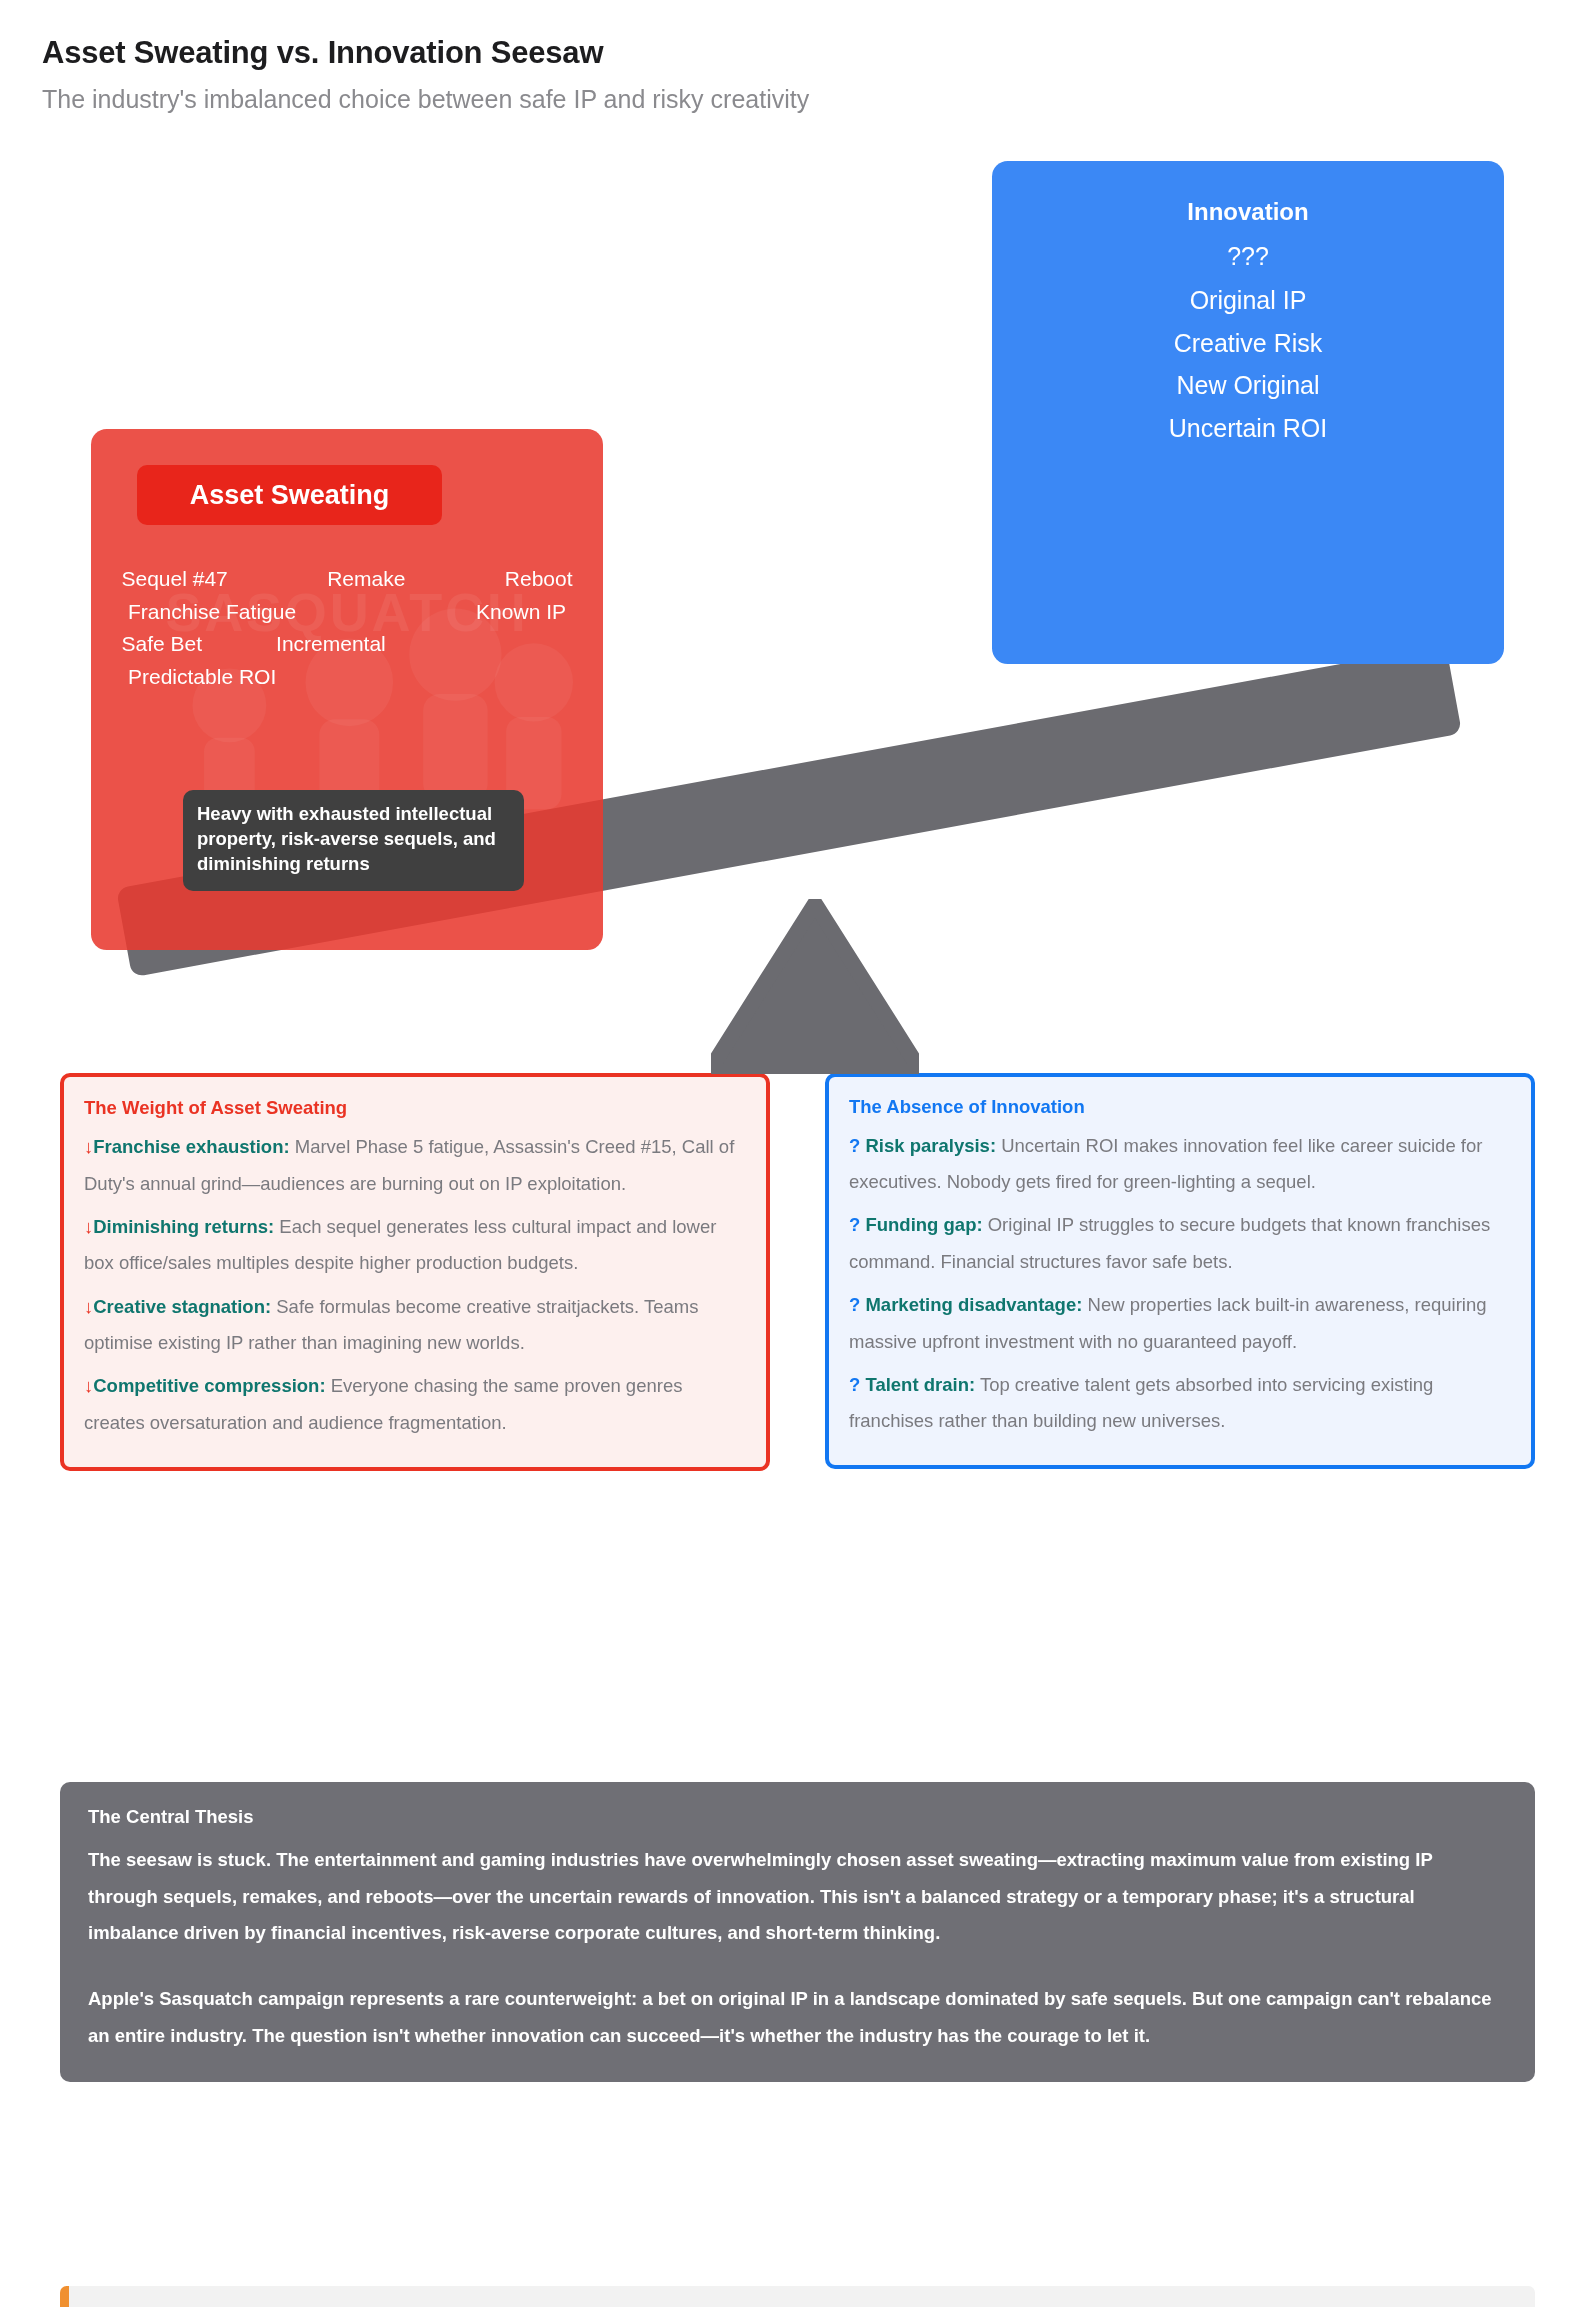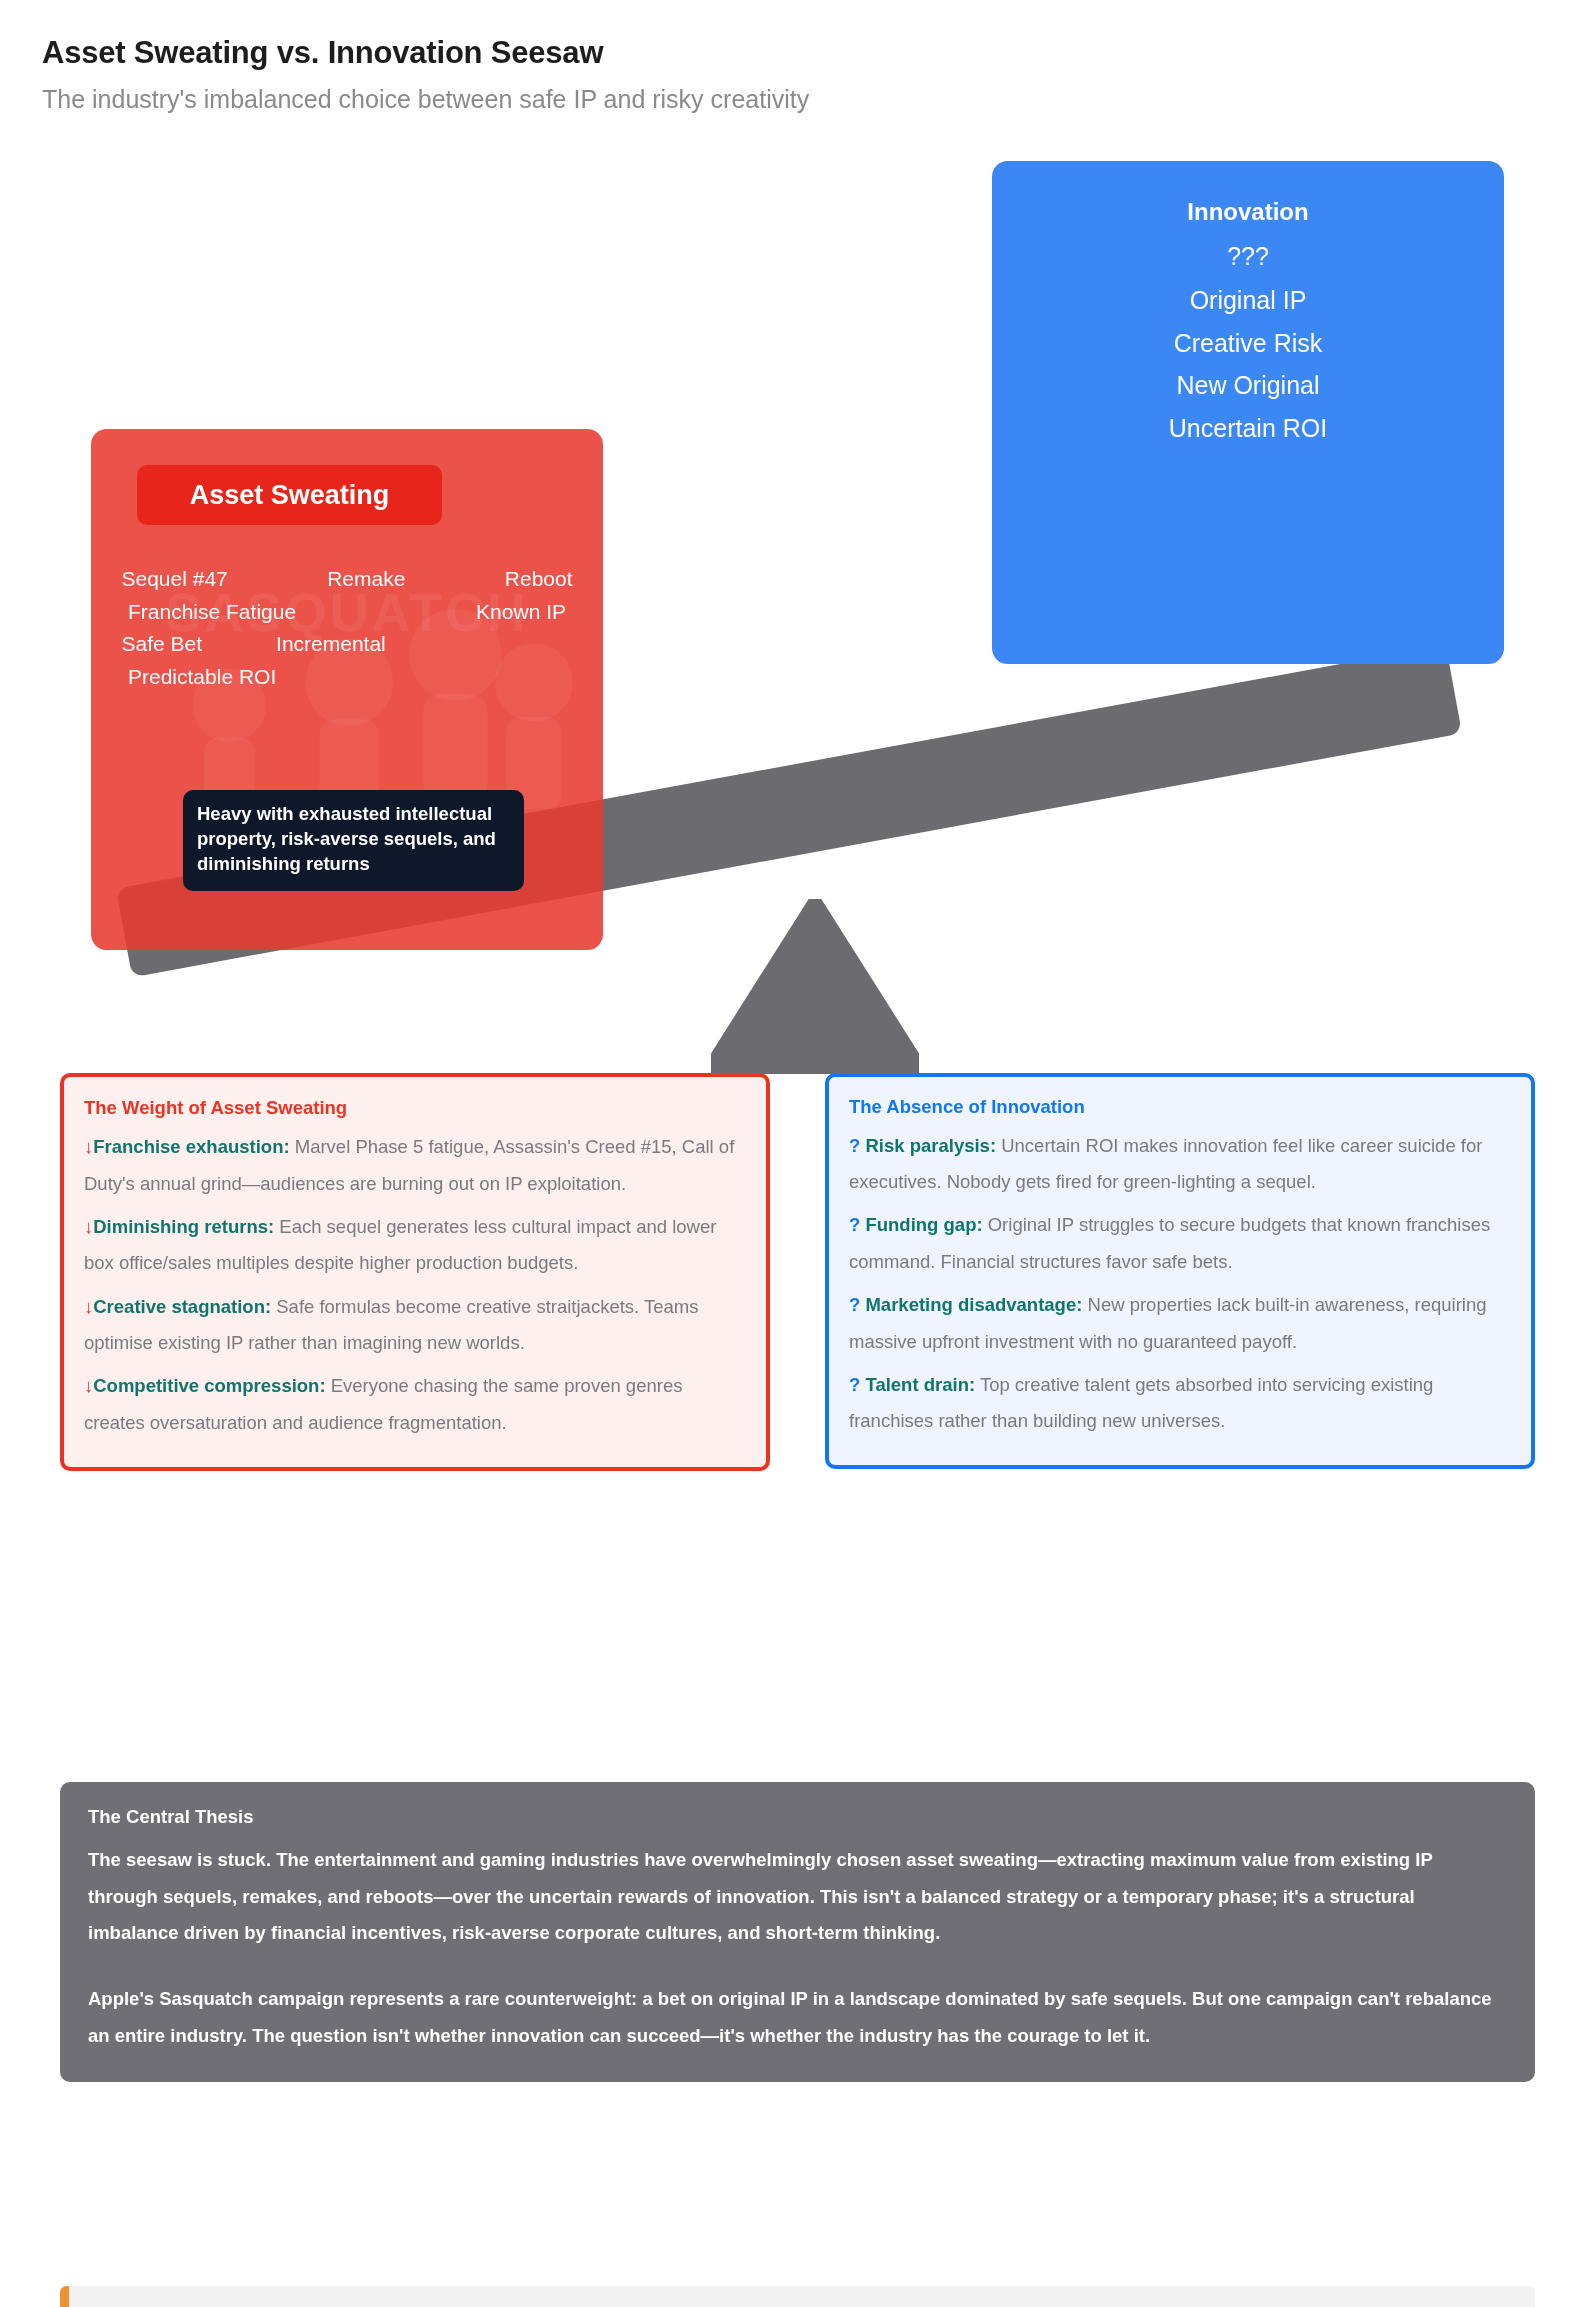--- a/index.html
+++ b/index.html
@@ -117,21 +117,21 @@
   .chips-left {
     position:absolute;
     left: 18.5px; top: 134px; right: 18.5px;
     z-index: 5;
   }
   .chip-row { display:flex; width:100%; color:#ffffff; font-size:21px; line-height:1.55; }
   .chip { white-space: nowrap; }
   .pan-left-note {
     position:absolute;
     left: 92px; top: 361px; width: 341px;
-    background: #0f172a;
+    background: #404040;
     border-radius: 10px;
     padding: 12px 14px 14px 14px;
     color:#ffffff;
     font-size: 18.5px;
     font-weight: 700;
     line-height: 1.35;
     z-index: 5;
   }
 
   

